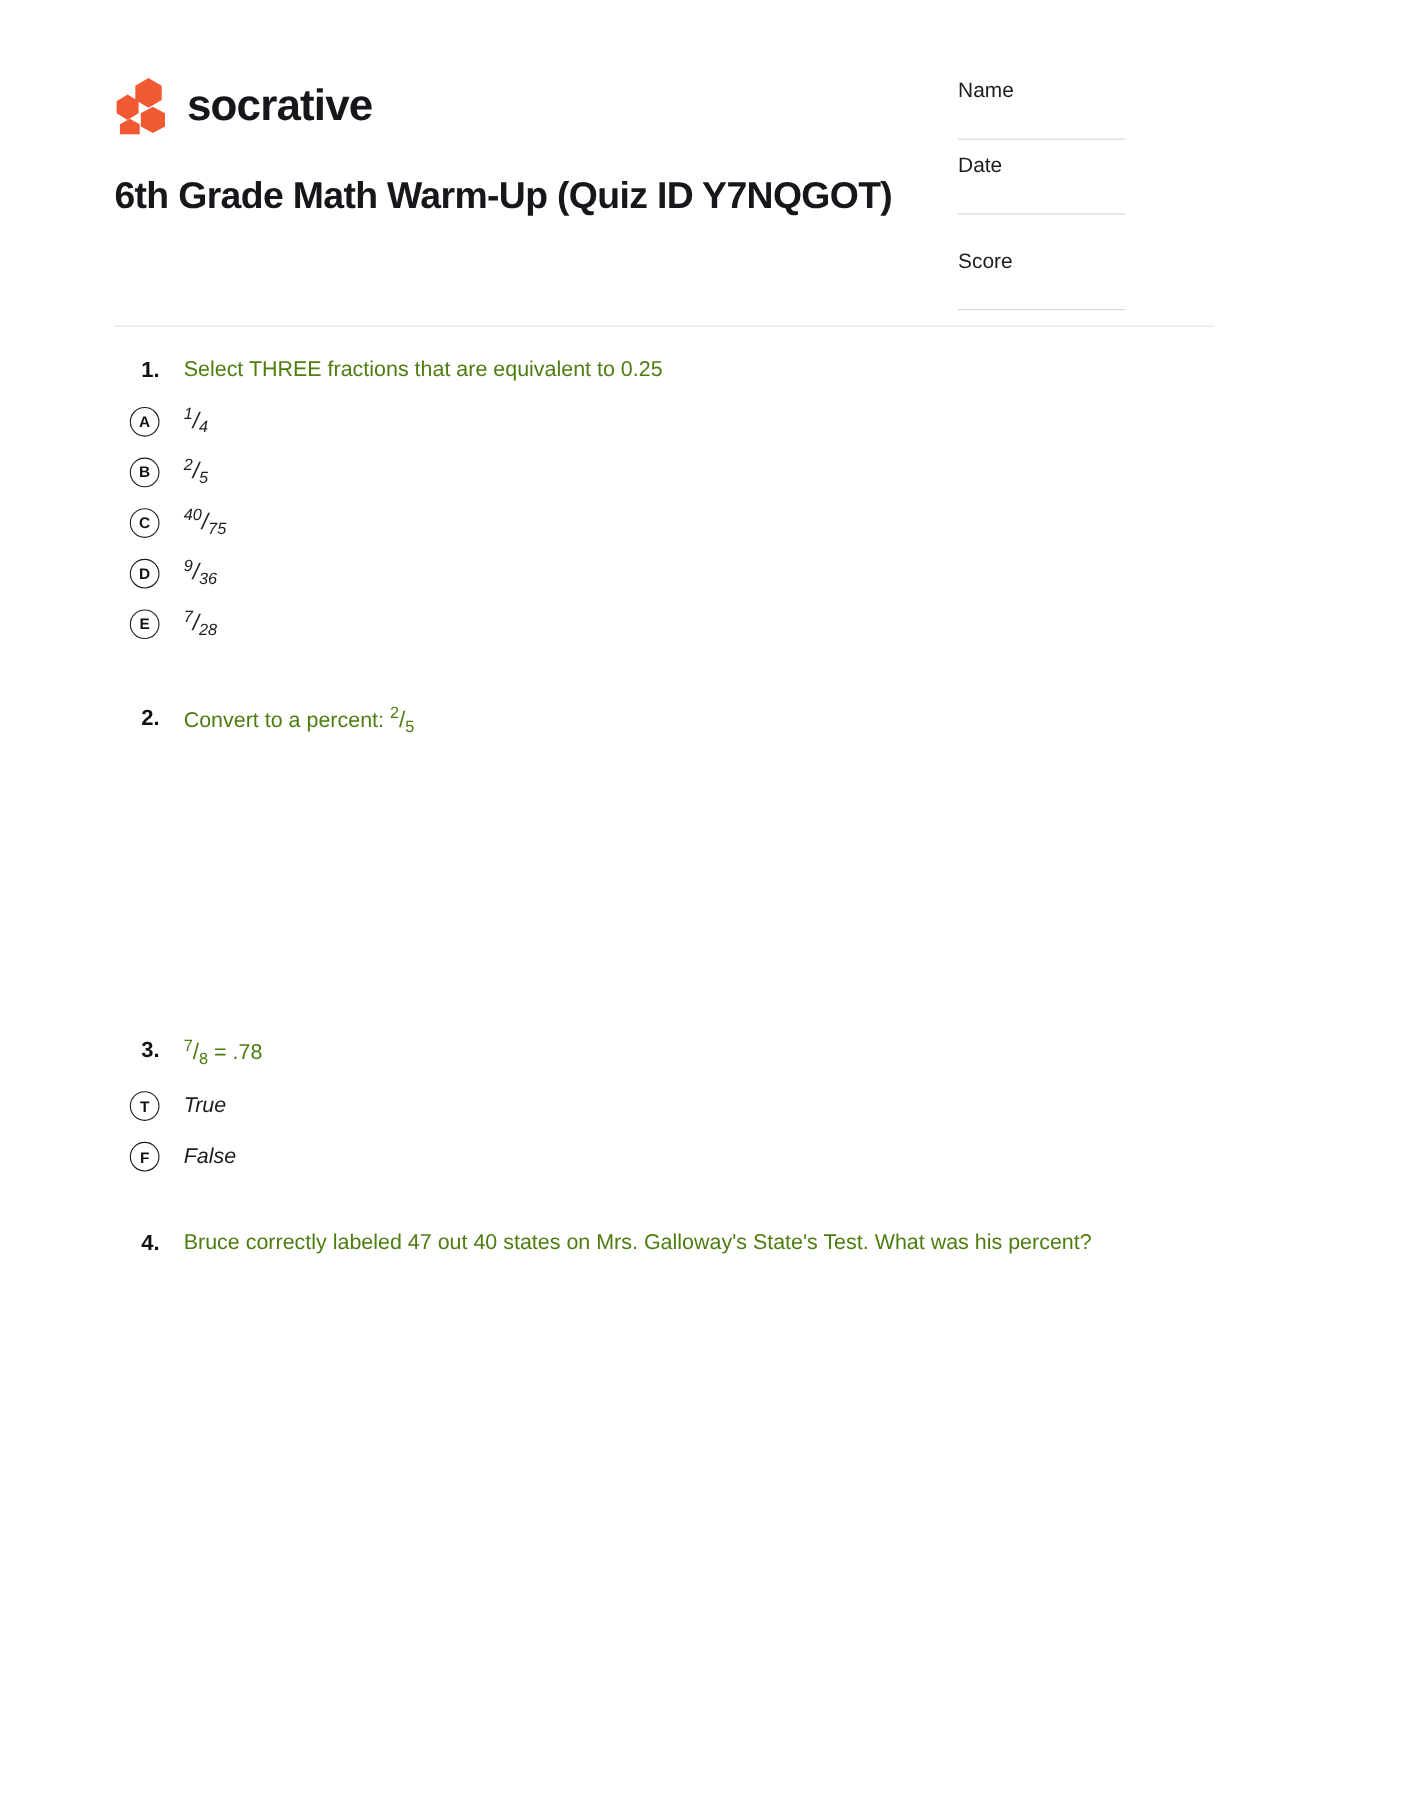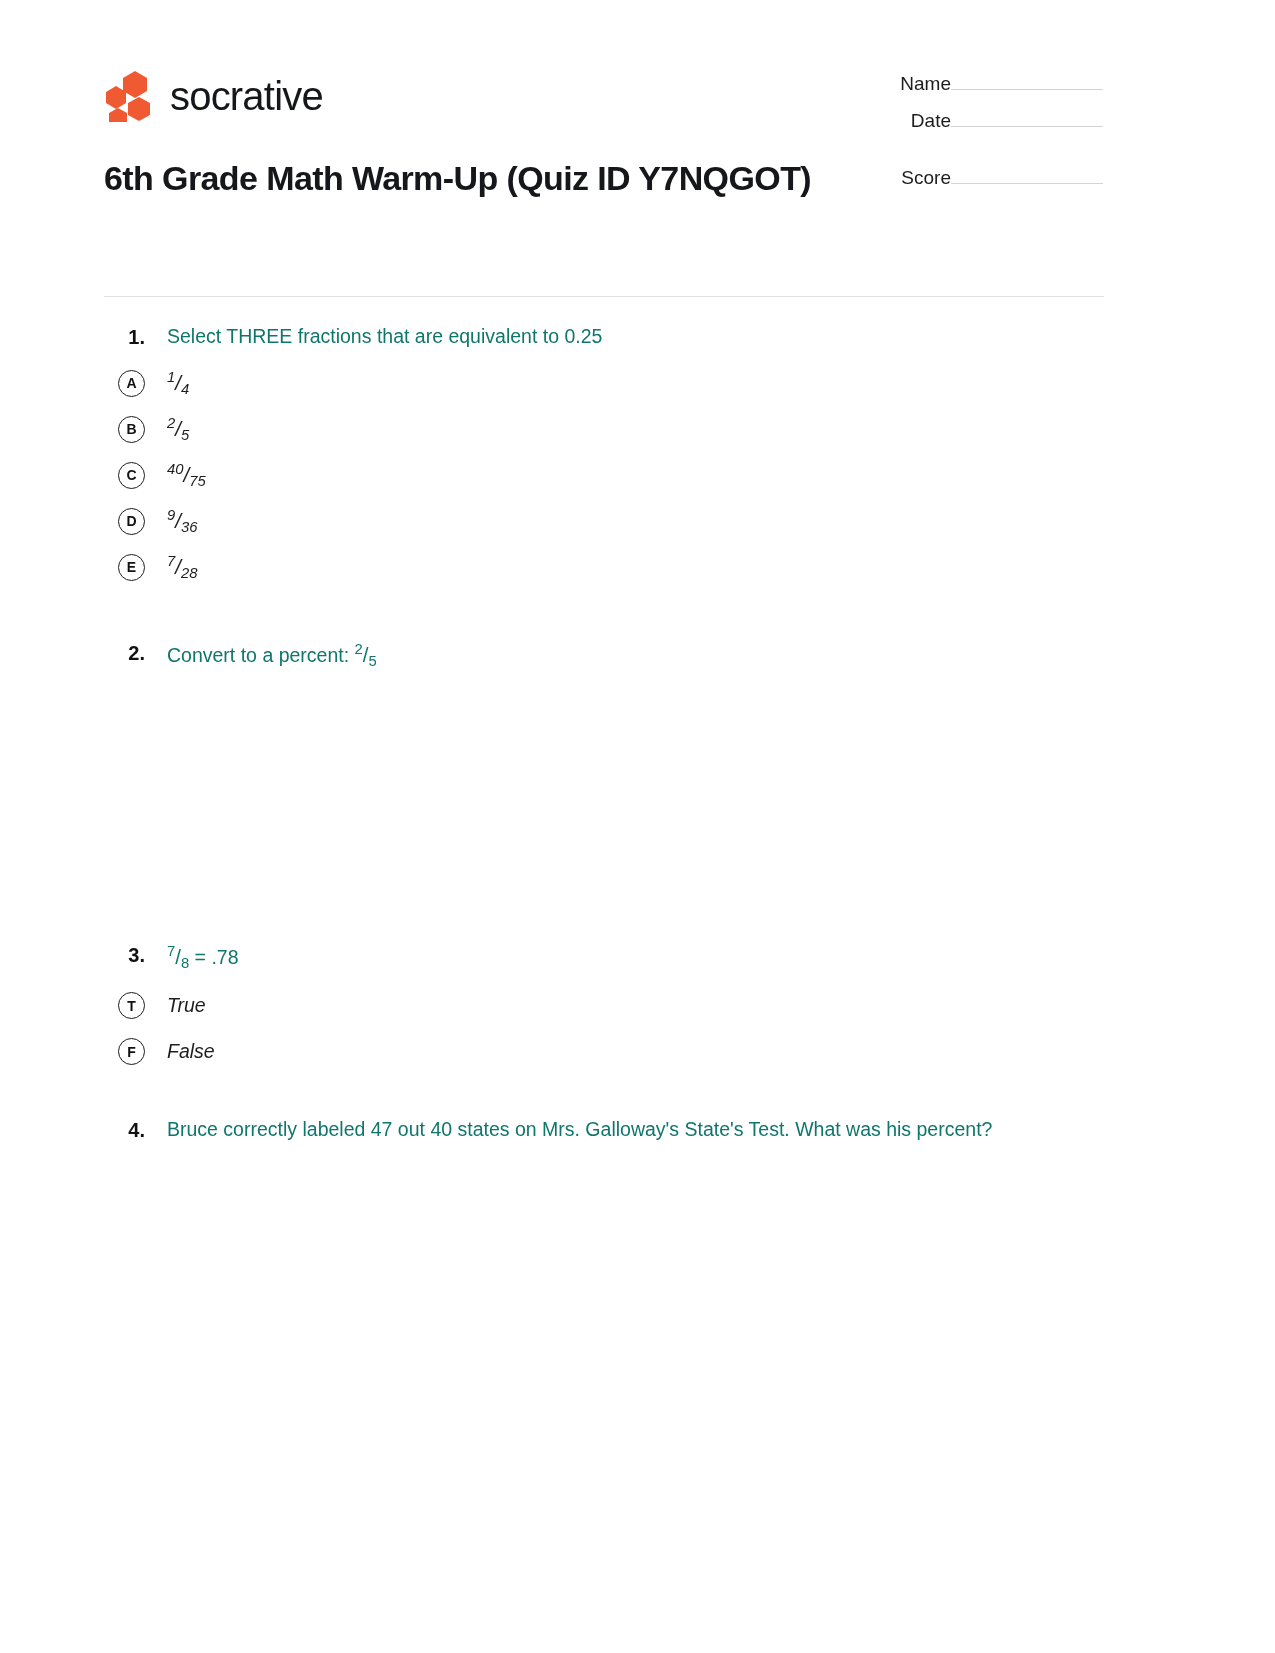--- a/index.html
+++ b/index.html
@@ -40,36 +40,38 @@
     margin-top: 8px;
   }
   .brand-mark {
     width: 50px;
     height: 52px;
     flex: 0 0 auto;
     display: block;
   }
   .brand-name {
     font-size: 40px;
-    font-weight: 400;
+    font-weight: 700;
     letter-spacing: -0.8px;
     line-height: 1;
     color: #15171a;
   }
 
   .meta-fields {
     width: 232px;
     flex: 0 0 auto;
     margin-top: 10px;
   }
   .meta-row {
     display: flex;
     align-items: baseline;
     justify-content: flex-end;
+    gap: 14px;
     margin-bottom: 13px;
+    flex-direction: column;
   }
   .meta-label {
     font-size: 19px;
     color: #1d1d1f;
     white-space: nowrap;
     line-height: 1.2;
   }
   .meta-line {
     width: 152px;
     border-bottom: 1.5px solid #d4d4d4;
@@ -126,21 +128,21 @@
     padding-right: 22px;
     box-sizing: border-box;
     font-size: 20px;
     font-weight: 700;
     color: #111;
     line-height: 1.5;
   }
   .q-text {
     font-size: 19.5px;
     line-height: 1.5;
-    color: #0f766e;
+    color: #4d7c0f;
     flex: 1 1 auto;
     padding-right: 70px;
   }
 
   .choices {
     margin-top: 8px;
   }
   .choice {
     display: flex;
     align-items: center;

